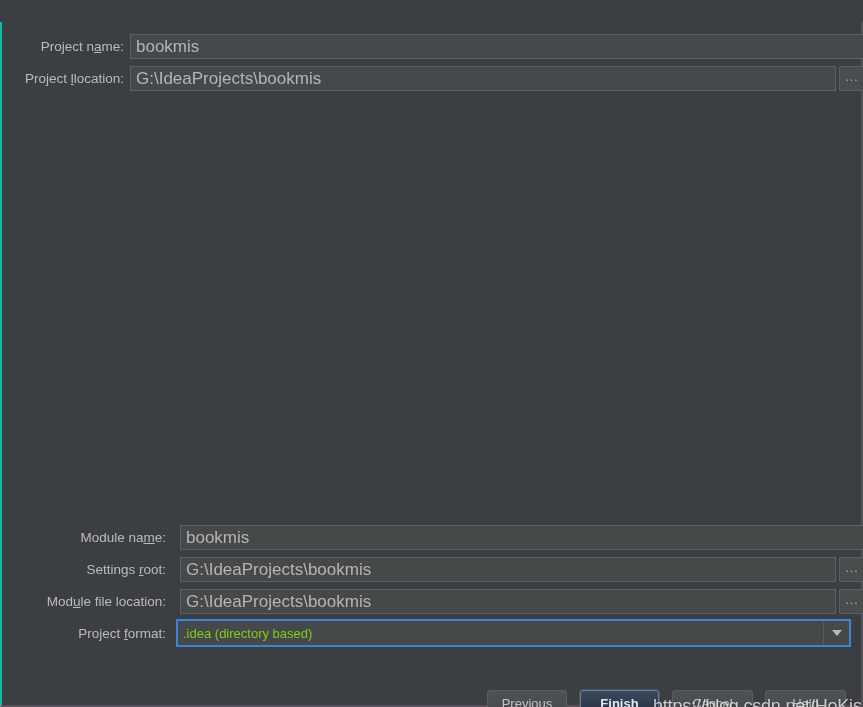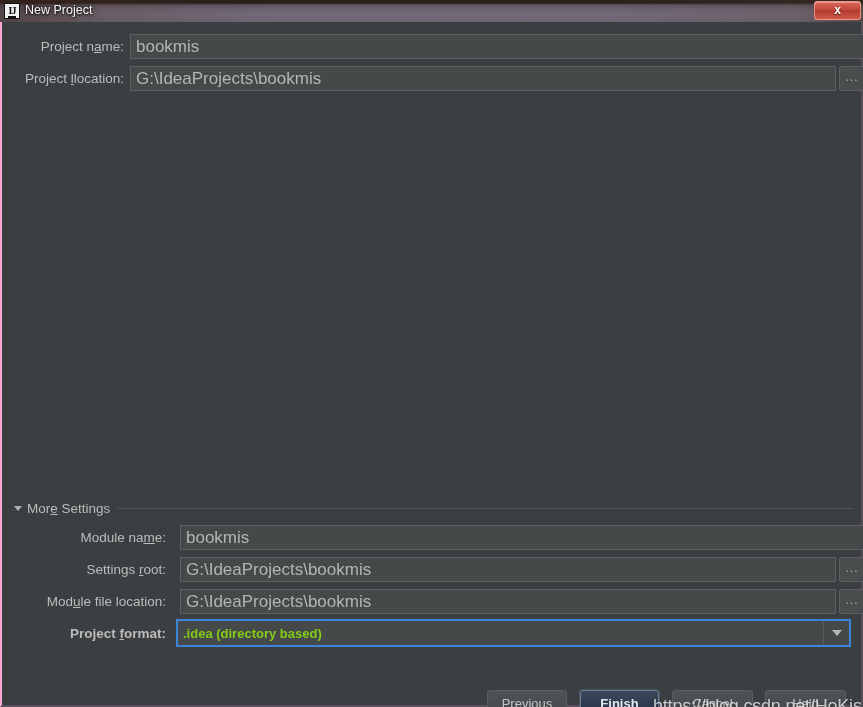--- a/index.html
+++ b/index.html
@@ -95,21 +95,21 @@
     cursor: pointer;
   }
 
   
   #content {
     position: absolute;
     left: 0; top: 22px;
     width: 863px;
     height: 685px;
     background: #3c3f41;
-    border-left: 2px solid #f9a8d4;
+    border-left: 2px solid #14b8a6;
     border-right: 2px solid #55505a;
     border-bottom: 2px solid #55505a;
   }
 
   .row {
     position: absolute;
     display: flex;
     align-items: center;
     height: 24px;
   }
@@ -195,21 +195,21 @@
   #row-content-root      { left: 14px; top: 535px; }
   #row-content-root .lbl { width: 150px; }
   #row-content-root .field { position: absolute; left: 164px; top: 0; width: 656px; }
   #row-content-root .browse{ position: absolute; left: 823px; top: 0; }
 
   #row-module-file      { left: 14px; top: 567px; }
   #row-module-file .lbl { width: 150px; }
   #row-module-file .field { position: absolute; left: 164px; top: 0; width: 656px; }
   #row-module-file .browse{ position: absolute; left: 823px; top: 0; }
 
-  #row-project-format      { left: 14px; top: 599px; font-weight: bold; }
+  #row-project-format      { left: 14px; top: 599px; }
   #row-project-format .lbl { width: 150px; }
   .combo {
     position: absolute;
     left: 160px; top: -2px;
     width: 675px;
     height: 28px;
     background: #45494a;
     border: 2px solid #3d84d8;
     display: flex;
     align-items: center;
@@ -275,44 +275,34 @@
     text-shadow: 0 1px 2px rgba(0,0,0,0.45);
     pointer-events: none;
     z-index: 20;
   }
 </style>
 </head>
 <body>
 
 <div id="window">
 
-  <div id="titlebar">
-    <div id="title-icon"><span>IJ</span></div>
-    <div id="title-text">New Project</div>
-    <div id="close-button">x</div>
-  </div>
 
   <div id="content">
 
     <div class="row" id="row-project-name">
       <div class="lbl"><span>Project n</span><u>a</u><span>me:</span></div>
       <div class="field">bookmis</div>
     </div>
 
     <div class="row" id="row-project-location">
       <div class="lbl"><span>Project </span><u>l</u><span>location:</span></div>
       <div class="field">G:\IdeaProjects\bookmis</div>
       <div class="browse">...</div>
     </div>
 
-    <div id="more-settings">
-      <span class="tri"></span>
-      <span class="ms-label"><span>Mor</span><u>e</u><span> Settings</span></span>
-      <span class="sep"></span>
-    </div>
 
     <div class="row" id="row-module-name">
       <div class="lbl"><span>Module na</span><u>m</u><span>e:</span></div>
       <div class="field">bookmis</div>
     </div>
 
     <div class="row" id="row-content-root">
       <div class="lbl"><span>Settings </span><u>r</u><span>oot:</span></div>
       <div class="field">G:\IdeaProjects\bookmis</div>
       <div class="browse">...</div>

